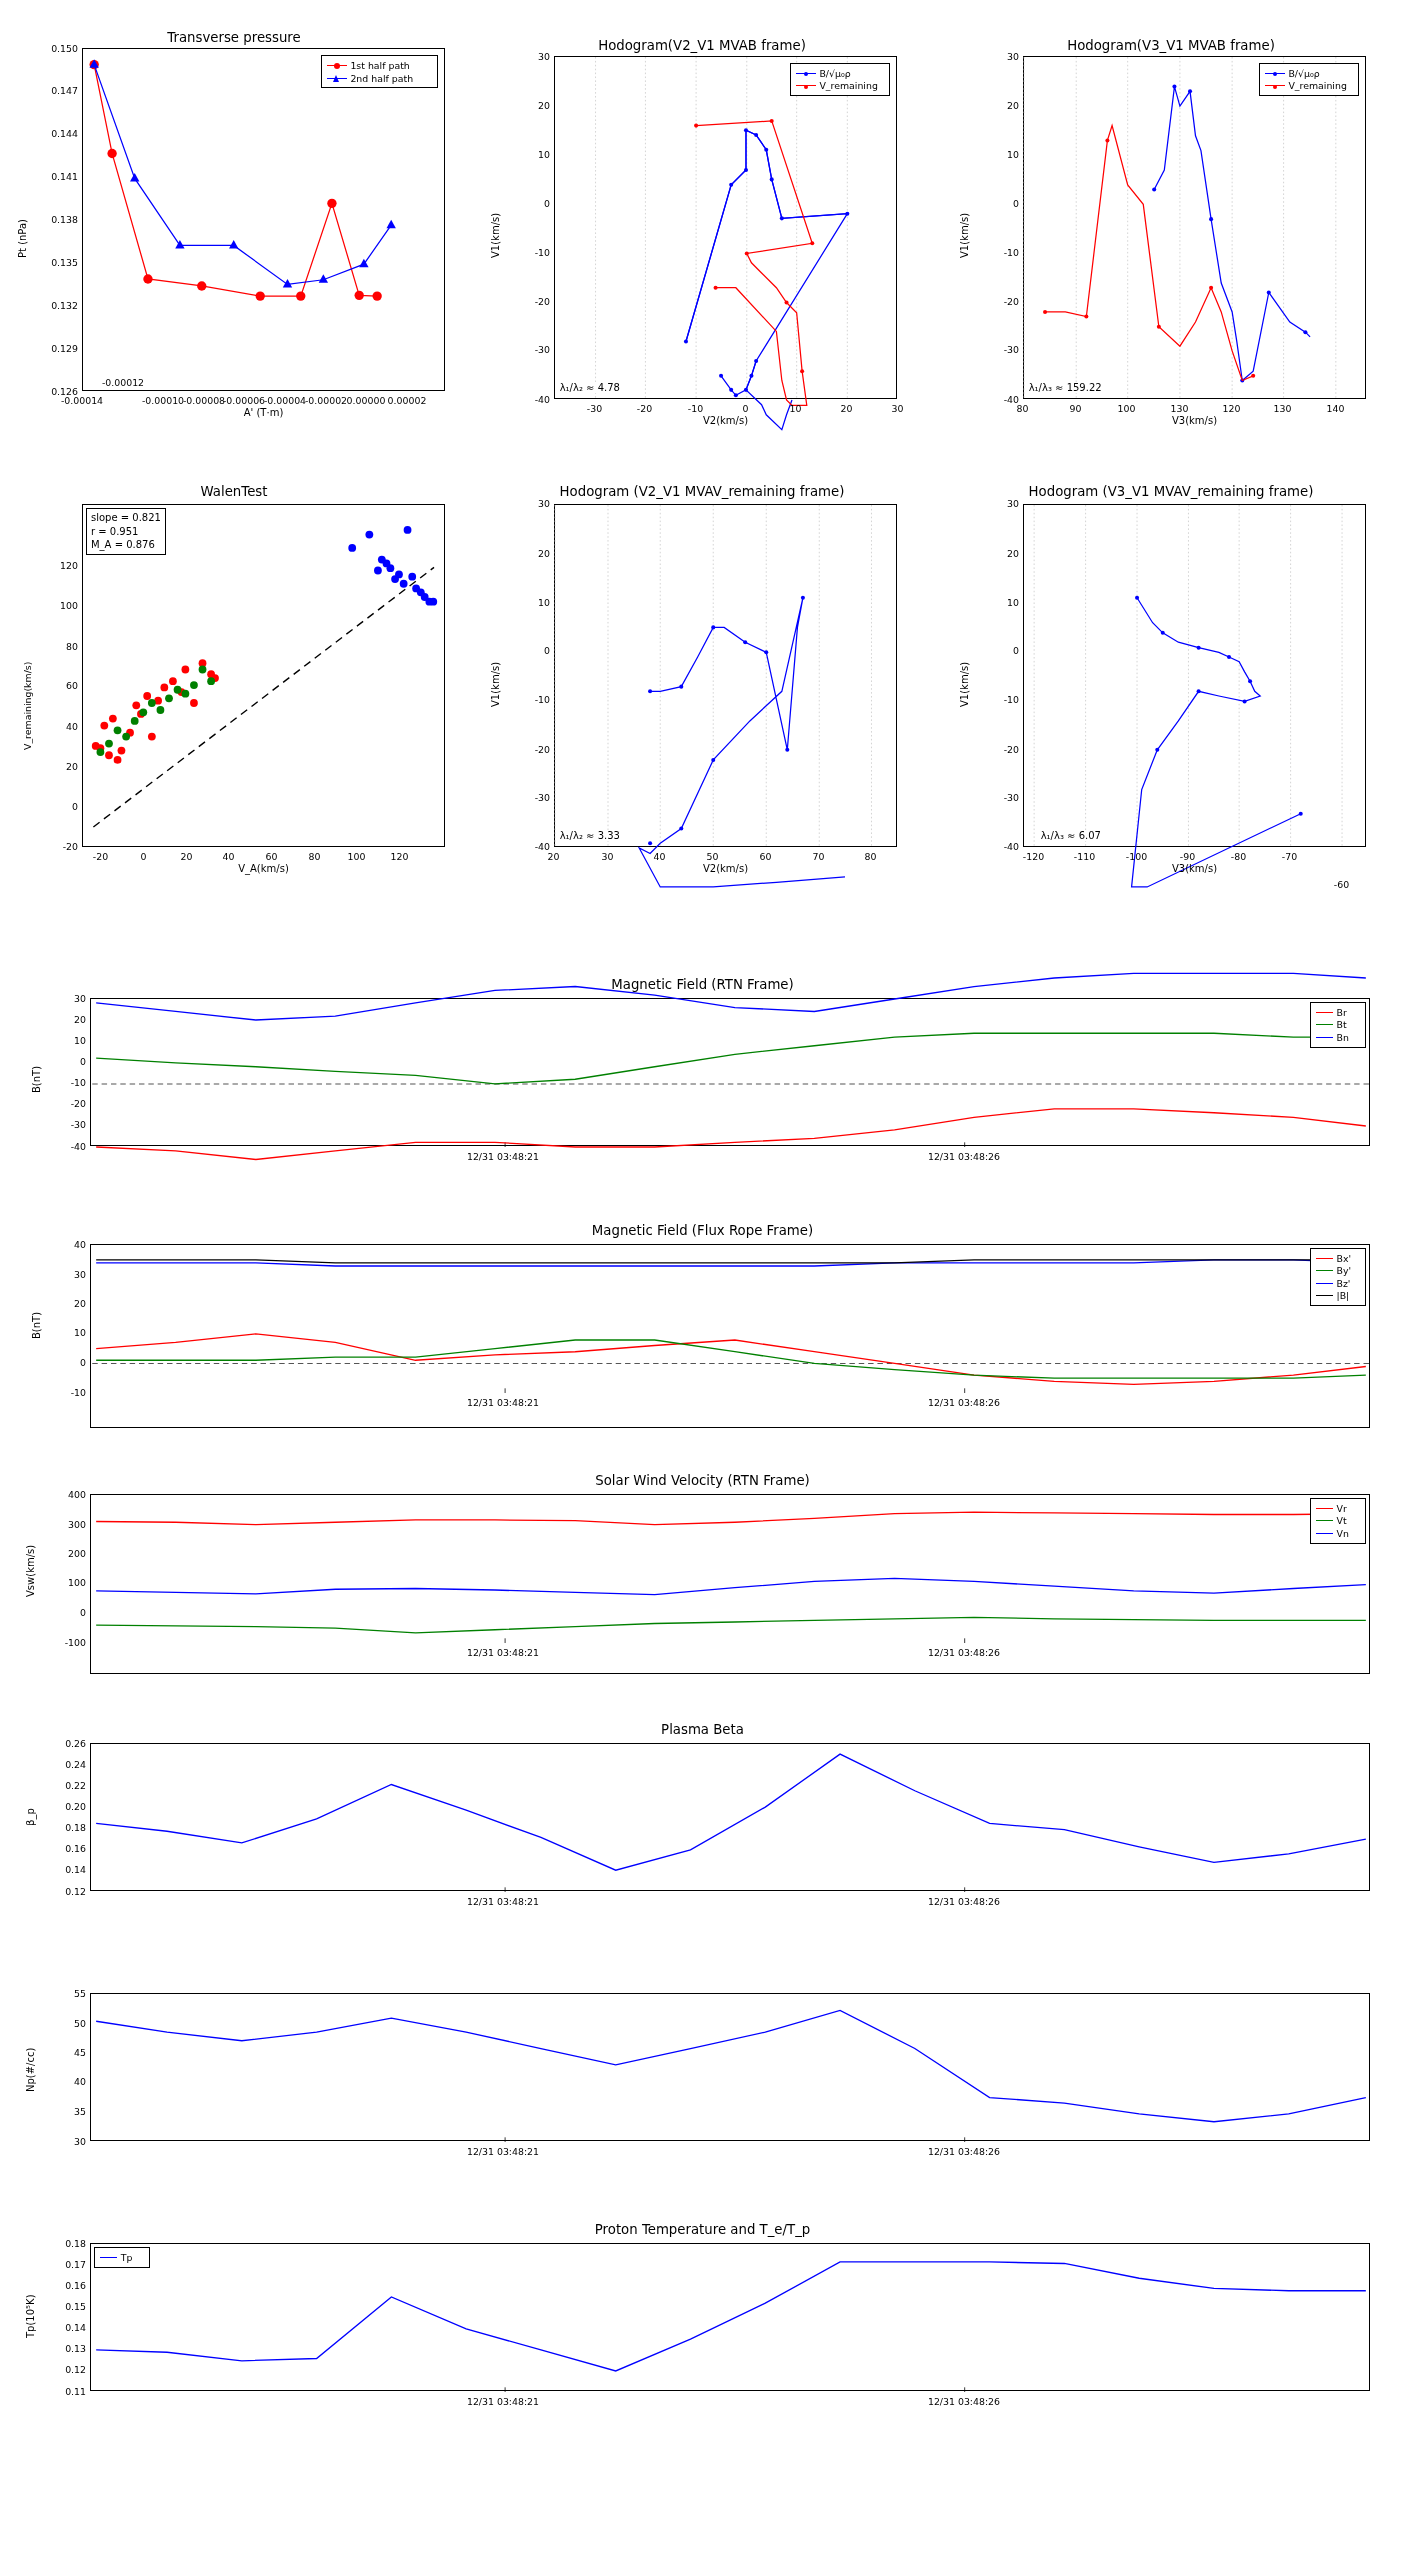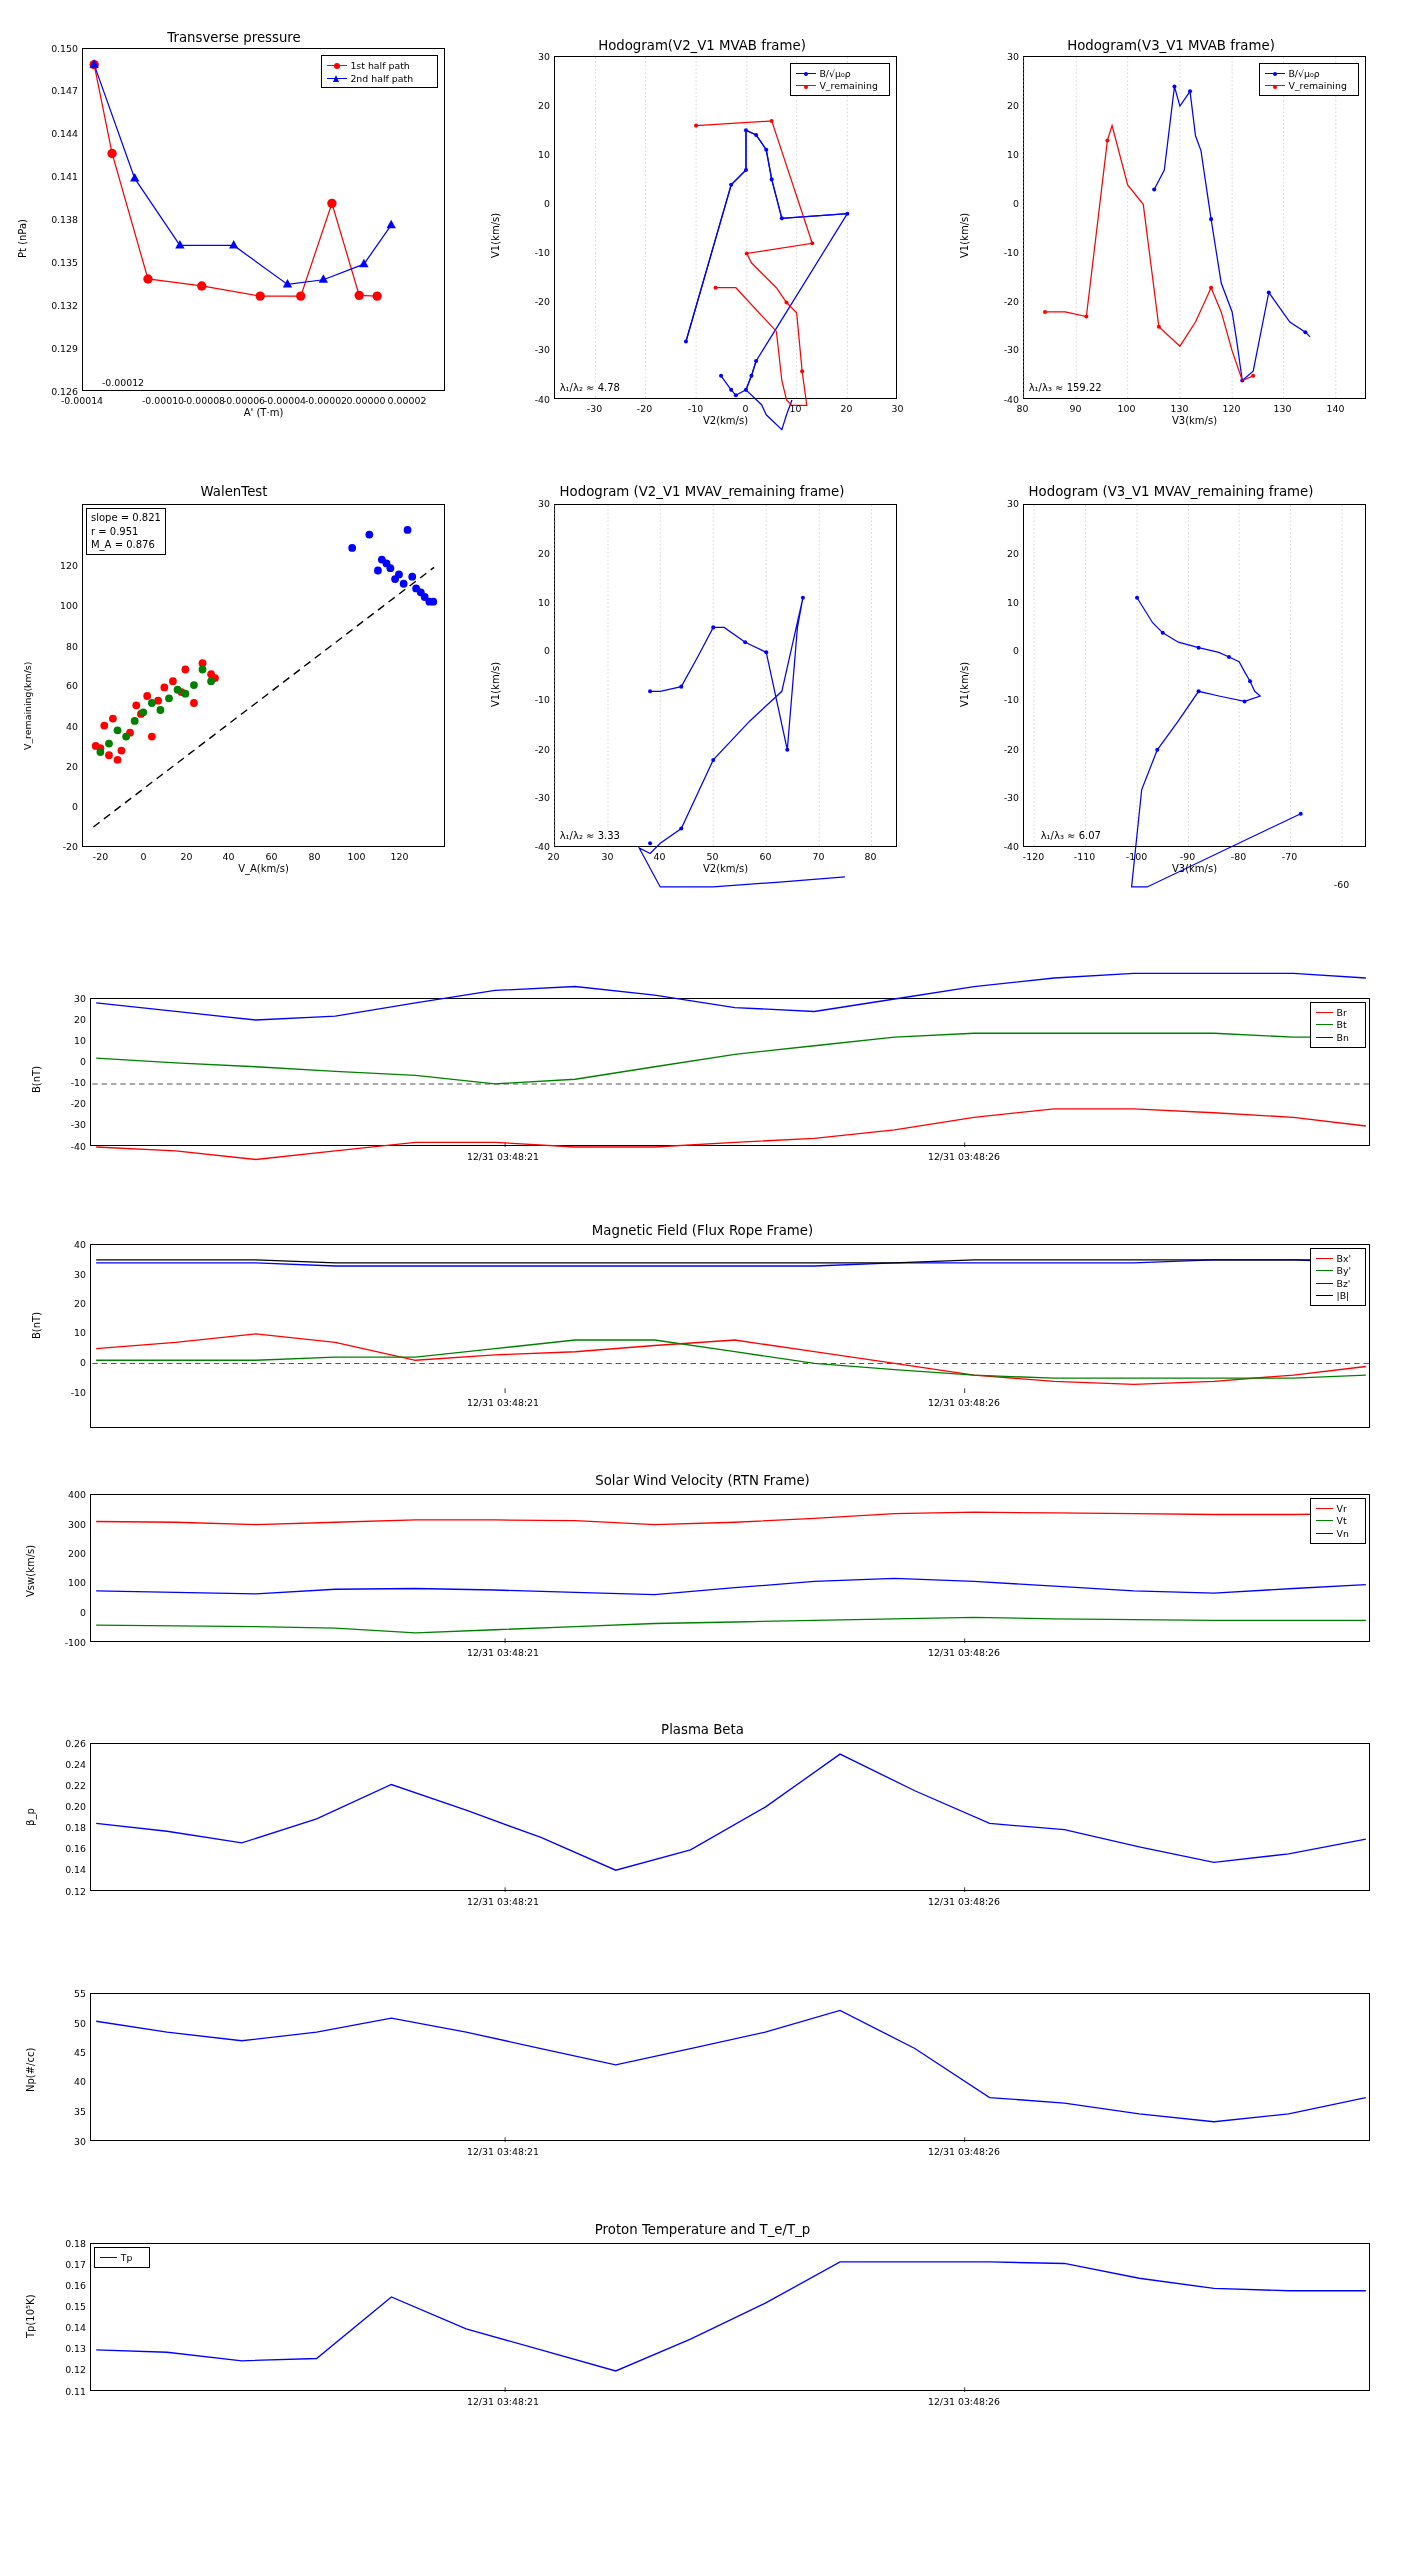--- a/index.html
+++ b/index.html
@@ -415,20 +415,21 @@
     <div class="tick x" style="left:176px;top:390px;width:47px;">-100</div>
     <div class="tick x" style="left:227px;top:390px;width:47px;">-90</div>
     <div class="tick x" style="left:278px;top:390px;width:47px;">-80</div>
     <div class="tick x" style="left:329px;top:390px;width:47px;">-70</div>
     <div class="tick x" style="left:381px;top:390px;width:47px;margin-top:28px;">-60</div>
     <div class="xlabel" style="left:86px;top:402px;width:343px;">V3(km/s)</div>
     <div class="ylabel" style="left:22px;top:246px;">V1(km/s)</div>
   </div>
 
   <div class="panel" style="left:0;top:968px;width:1405px;height:207px;">
+    <div class="title" style="left:0;top:9.4px;">Magnetic Field (RTN Frame)</div>
     <div class="axes" style="left:90px;top:30px;width:1280px;height:148px;">
       <svg width="1280" height="148" viewBox="0 0 1640 190">
         <line class="zeroline" x1="0" y1="109" x2="1640" y2="109"></line>
         <line class="tkm" x1="530" y1="190" x2="530" y2="184"></line>
         <line class="tkm" x1="1120" y1="190" x2="1120" y2="184"></line>
         <polyline fill="none" stroke="#ff0000" stroke-width="1.7" points="5,190 107,195 210,206 312,195 415,184 517,184 620,190 722,190 825,184 927,179 1030,168 1132,152 1235,141 1337,141 1440,146 1542,152 1635,163"></polyline>
         <polyline fill="none" stroke="#008000" stroke-width="1.7" points="5,76 107,82 210,87 312,93 415,98 517,109 620,103 722,87 825,71 927,60 1030,49 1132,44 1235,44 1337,44 1440,44 1542,49 1635,49"></polyline>
         <polyline fill="none" stroke="#0000ff" stroke-width="1.7" points="5,5 107,16 210,27 312,22 415,5 517,-11 620,-16 722,-5 825,11 927,16 1030,0 1132,-16 1235,-27 1337,-33 1440,-33 1542,-33 1635,-27"></polyline>
       </svg>
       <div class="legendbox" style="right:3.1px;top:3.1px;width:56px;">
@@ -496,21 +497,21 @@
     <div class="tick y" style="left:43px;top:84px;width:43px;">20</div>
     <div class="tick y" style="left:43px;top:55px;width:43px;">30</div>
     <div class="tick y" style="left:43px;top:25px;width:43px;">40</div>
     <div class="tick x" style="left:425px;top:183px;width:156px;">12/31 03:48:21</div>
     <div class="tick x" style="left:886px;top:183px;width:156px;">12/31 03:48:26</div>
     <div class="ylabel" style="left:31px;top:125px;">B(nT)</div>
   </div>
 
   <div class="panel" style="left:0;top:1464px;width:1405px;height:207px;">
     <div class="title" style="left:0;top:9.4px;">Solar Wind Velocity (RTN Frame)</div>
-    <div class="axes" style="left:90px;top:30px;width:1280px;height:148px;">
+    <div class="axes" style="left:90px;top:30px;width:1280px;height:180px;">
       <svg width="1280" height="148" viewBox="0 0 1640 190">
         <line class="tkm" x1="530" y1="190" x2="530" y2="184"></line>
         <line class="tkm" x1="1120" y1="190" x2="1120" y2="184"></line>
         <polyline fill="none" stroke="#ff0000" stroke-width="1.7" points="5,34 107,35 210,38 312,35 415,32 517,32 620,33 722,38 825,35 927,30 1030,24 1132,22 1235,23 1337,24 1440,25 1542,25 1635,24"></polyline>
         <polyline fill="none" stroke="#008000" stroke-width="1.7" points="5,167 107,168 210,169 312,171 415,177 517,173 620,169 722,165 825,163 927,161 1030,159 1132,157 1235,159 1337,160 1440,161 1542,161 1635,161"></polyline>
         <polyline fill="none" stroke="#0000ff" stroke-width="1.7" points="5,123 107,125 210,127 312,121 415,120 517,122 620,125 722,128 825,119 927,111 1030,107 1132,111 1235,117 1337,123 1440,126 1542,120 1635,115"></polyline>
       </svg>
       <div class="legendbox" style="right:3.1px;top:3.1px;width:56px;">
         <div class="legrow">
             <span class="legline" style="border-color:#ff0000;width:17px;"></span>

